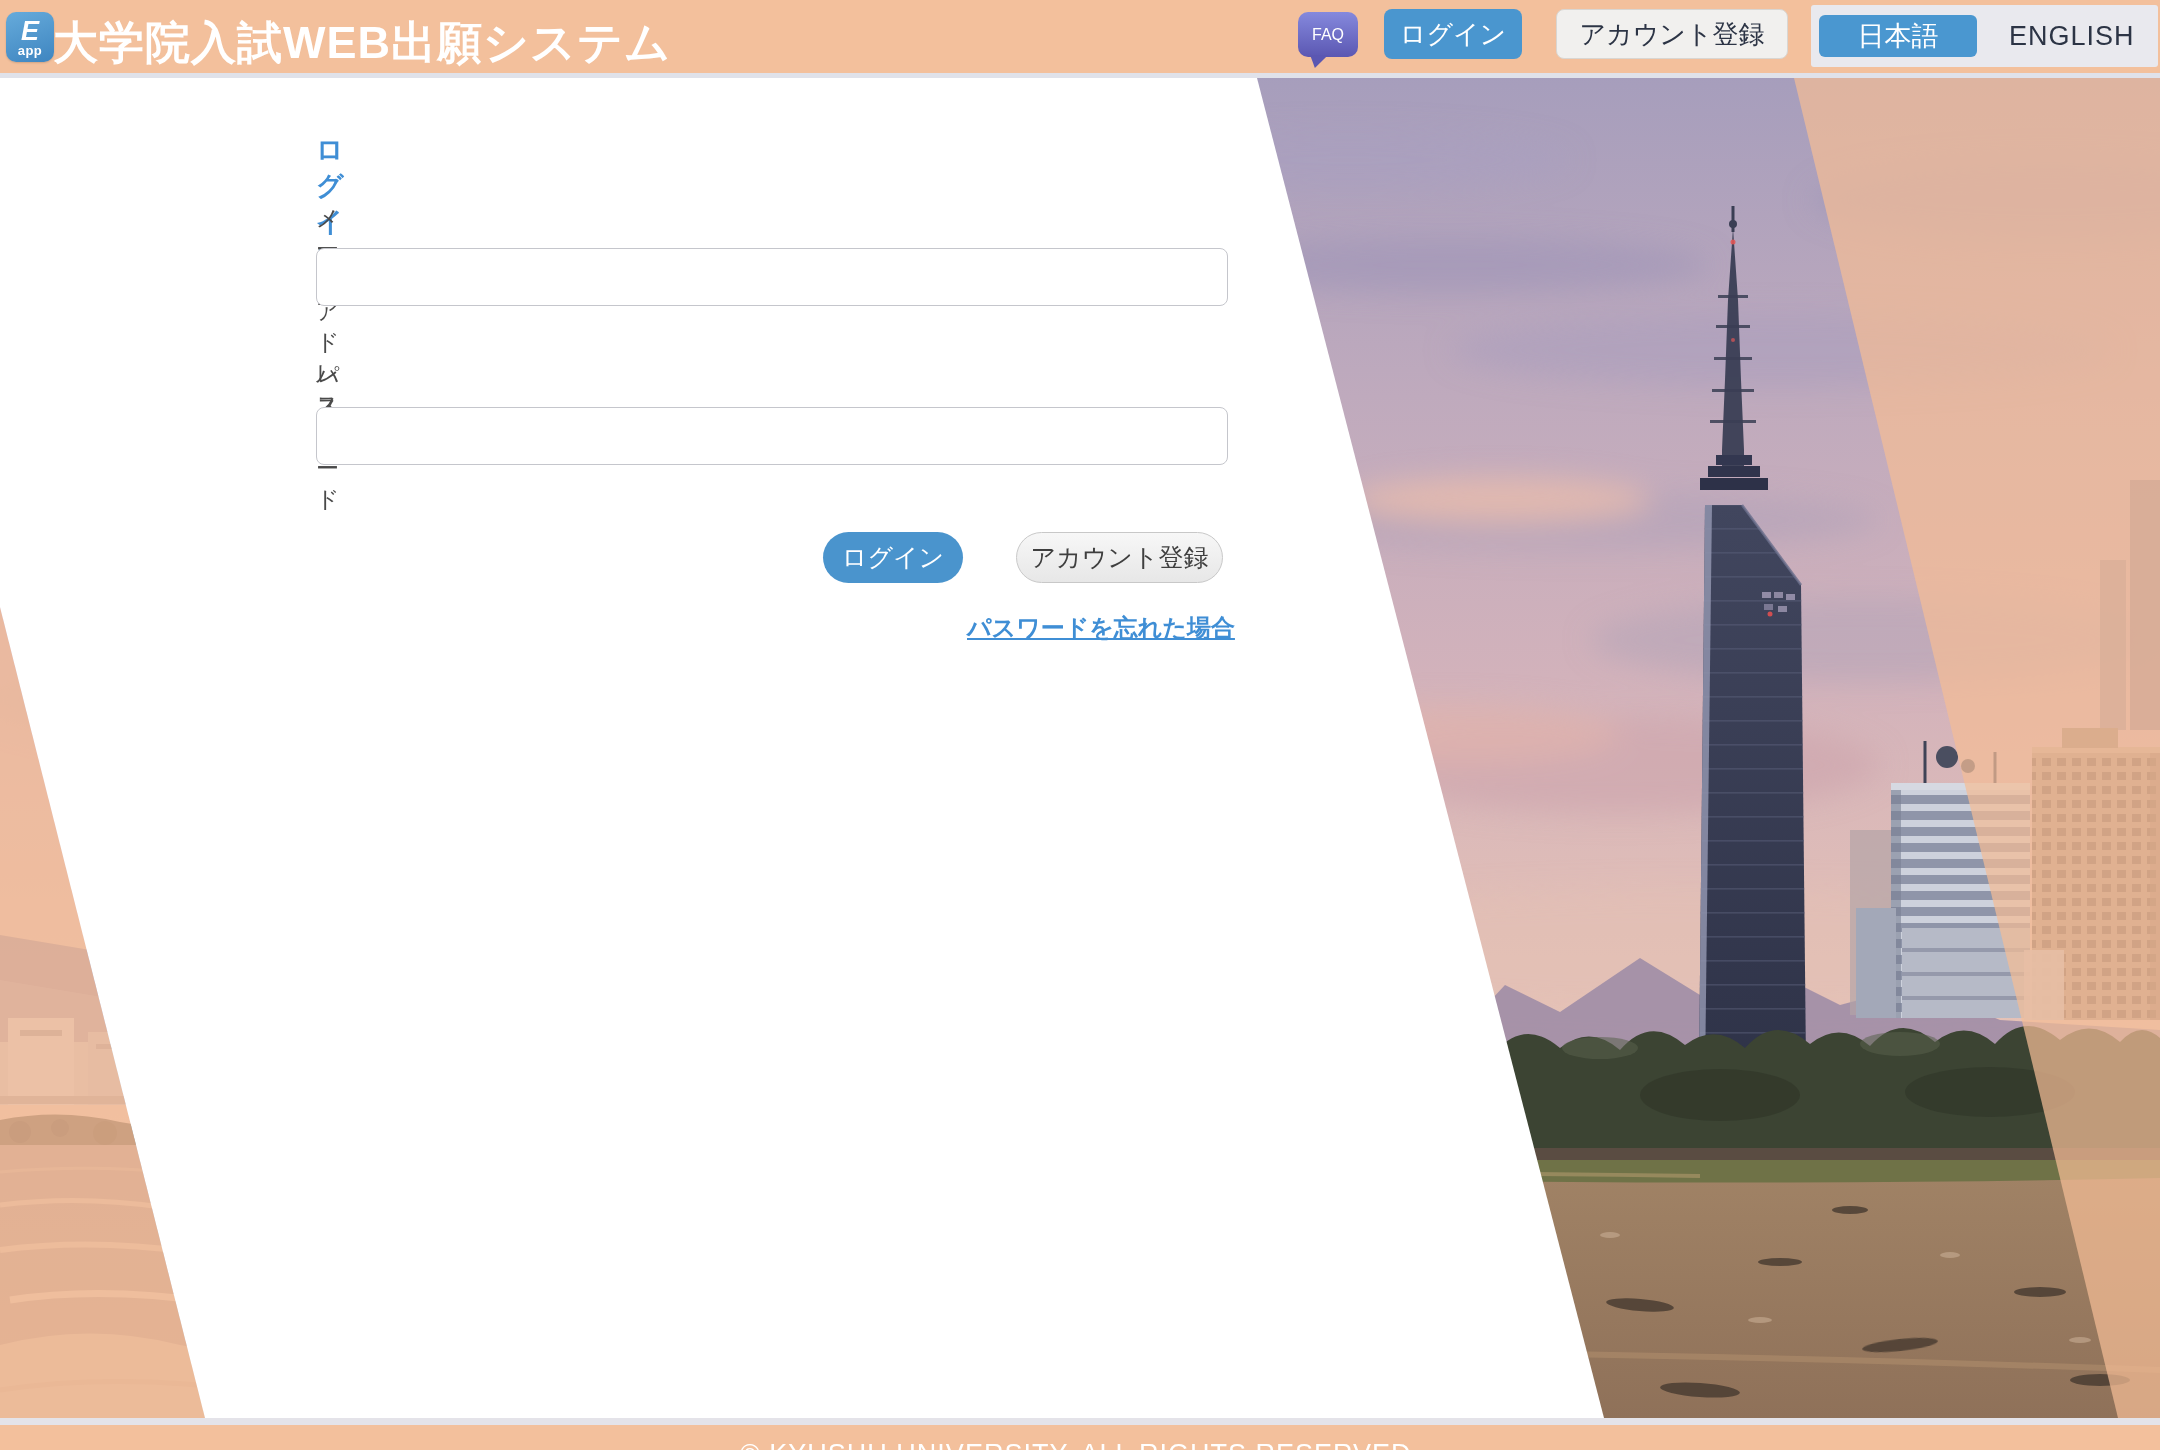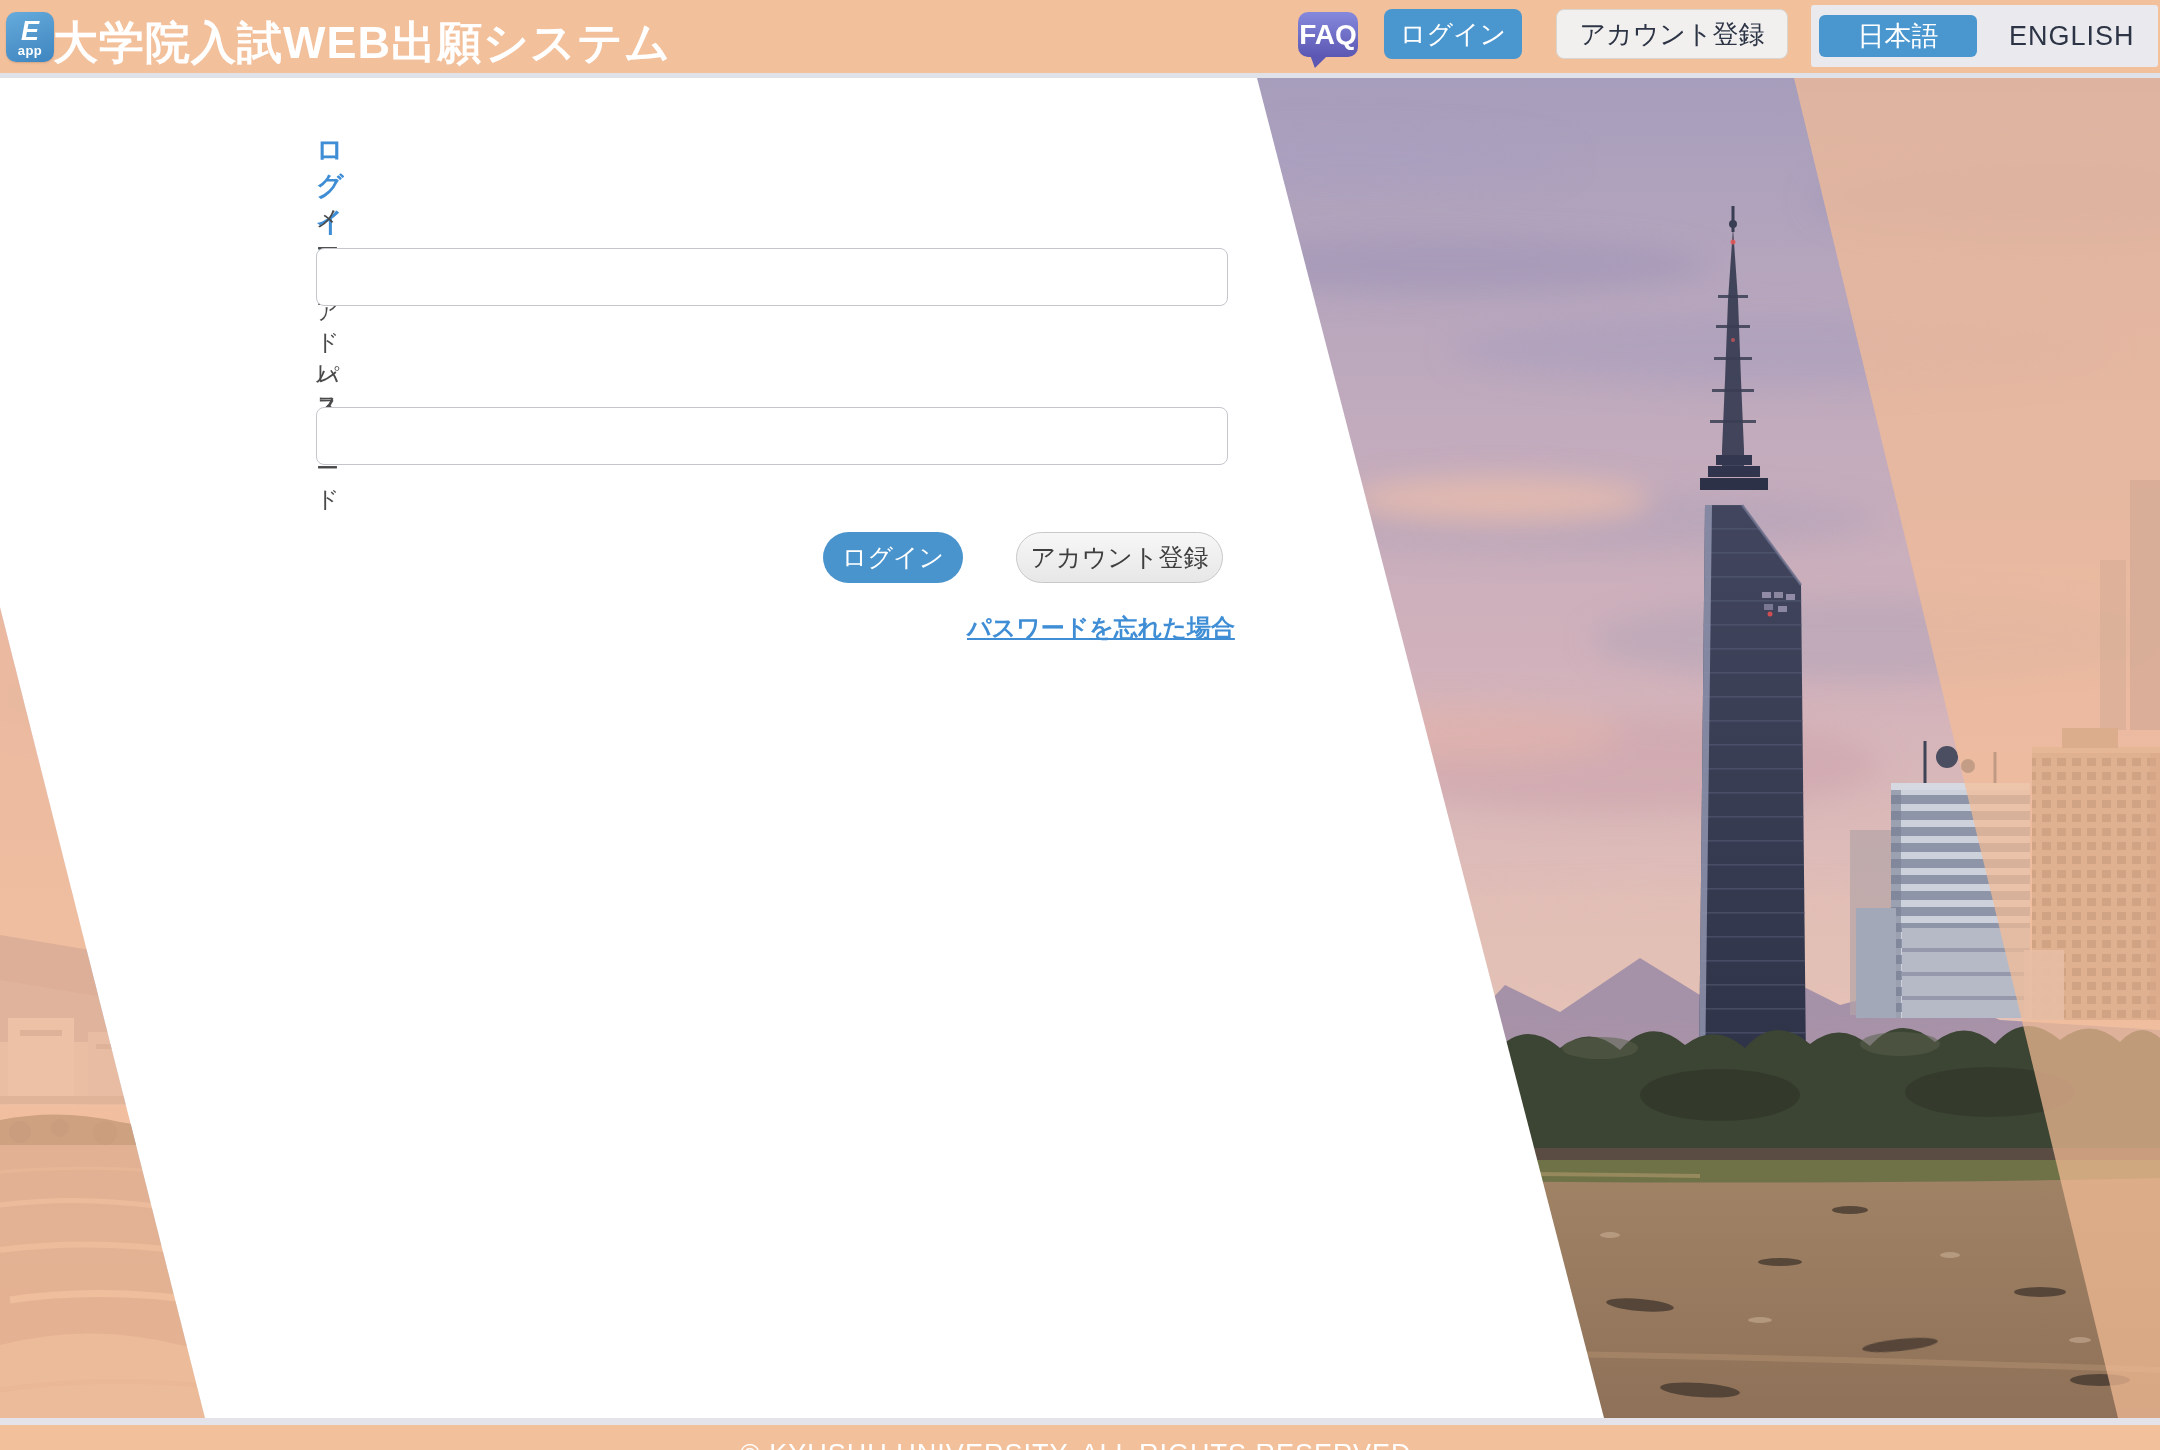--- a/index.html
+++ b/index.html
@@ -15,21 +15,21 @@
   .logo { position:absolute; left:6px; top:12px; width:48px; height:50px; border-radius:10px;
           background:linear-gradient(160deg,#66abdb 0%,#3e85c0 100%);
           display:flex; flex-direction:column; align-items:center; justify-content:center;
           color:#fff; box-shadow:0 1px 2px rgba(0,0,0,.15); }
   .logo .e { font-size:27px; font-weight:bold; line-height:26px; font-style:italic; }
   .logo .app { font-size:13px; font-weight:bold; line-height:13px; letter-spacing:.5px;text-align:center; }
   .title { position:absolute; left:53px; top:13px; font-size:45px; font-weight:bold; color:#fff;
            letter-spacing:1px; white-space:nowrap; }
   .faq { position:absolute; left:1298px; top:12px; width:60px; height:45px; border-radius:10px;
          background:linear-gradient(180deg,#8589dd 0%,#5b57b2 100%);
-         color:#fff; font-size:28px; font-weight:bold; display:flex; align-items:center; justify-content:center;
+         color:#fff; font-size:16px; font-weight:normal; display:flex; align-items:center; justify-content:center;
          cursor:pointer; }
   .faq::after { content:""; position:absolute; left:10px; bottom:-11px; width:0; height:0;
                 border-left:9px solid transparent; border-right:9px solid transparent;
                 border-top:13px solid #5b57b2; transform:skewX(-18deg); }
   .hbtn { position:absolute; top:9px; height:50px; border-radius:8px; font-size:26px;
           display:flex; align-items:center; justify-content:center; cursor:pointer; }
   .hbtn.blue { left:1384px; width:138px; background:#4a96cf; color:#fff; }
   .hbtn.light { left:1556px; width:232px; background:#f1f0ee; border:1px solid #d9d6d2; color:#2c3445; }
   .lang { position:absolute; left:1811px; top:5px; width:347px; height:62px; background:#e9e9ee;
           border-radius:3px; display:flex; align-items:center; z-index:11;gap:32px; }

